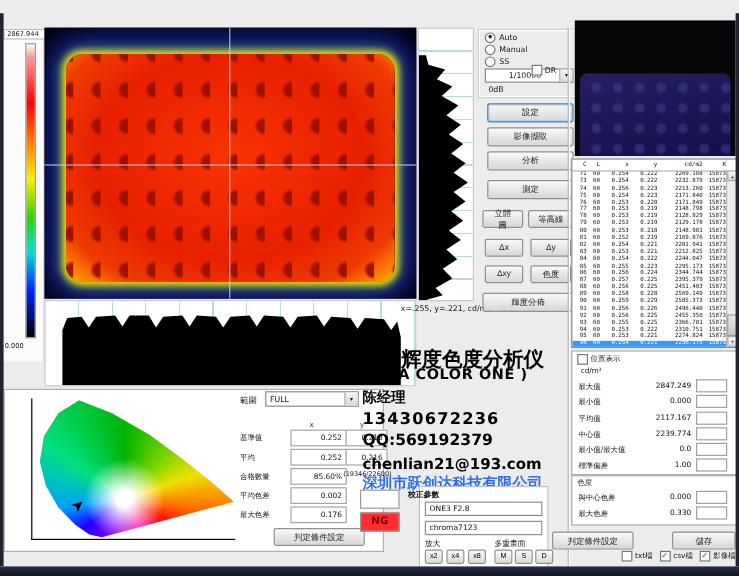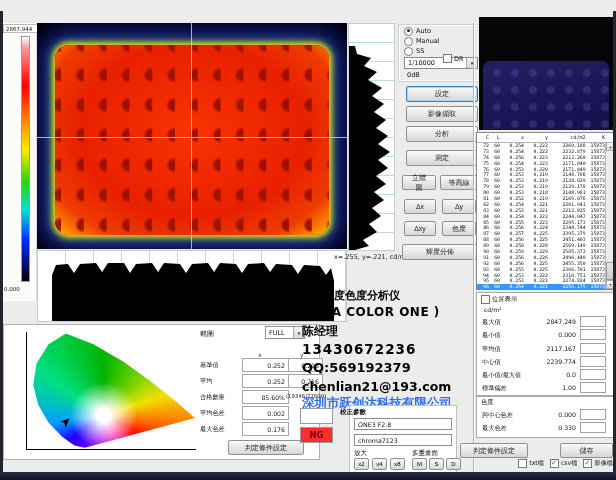--- a/index.html
+++ b/index.html
@@ -56,35 +56,35 @@
        conic-gradient(from 0deg at 44% 72%, #00b400 0deg,#7fd400 45deg,#f0e000 72deg,#ff7800 95deg,
          #ff1400 116deg,#ff00a8 152deg,#7000ff 205deg,#2000ff 235deg,#00a0ff 262deg,#00e080 305deg,#00b400 360deg);
      clip-path:polygon(22% 3%,12% 12%,5% 28%,3% 46%,6% 63%,12% 78%,20% 90%,27% 97%,33% 99%,
                         97% 74%,86% 60%,72% 44%,56% 27%,38% 12%);}
   #cie-cursor{position:absolute;left:52px;top:84px;font-size:13px;color:#000;transform:rotate(-42deg);}
   
   #range-label{left:200px;top:329px;font-size:7px;color:#111;}
   .dd{display:flex;align-items:center;background:#fff;border:1px solid #8a8a8a;font-size:6.5px;color:#111;}
   .dd .arrow{margin-left:auto;width:10px;height:100%;display:flex;align-items:center;justify-content:center;
              background:linear-gradient(#f4f4f4,#d9d9d9);border-left:1px solid #aaa;font-size:5px;}
-  #range-dd{left:221px;top:326px;width:40px;height:13px;margin-left:44px;}
+  #range-dd{left:221px;top:326px;width:78px;height:13px;}
   #range-colx{left:258px;top:351px;font-size:6px;color:#333;}
   #range-coly{left:300px;top:351px;font-size:6px;color:#333;}
   #range-rows{left:200px;top:358px;width:118px;}
   .rrow{position:relative;height:16px;font-size:6.2px;color:#111;}
   .rlab2{position:absolute;left:0;top:3px;}
   .rbox{position:absolute;left:42px;top:0;width:42px;height:12px;background:#fff;border:1px solid #a6a6a6;
         display:flex;align-items:center;justify-content:flex-end;padding-right:3px;font-size:6.2px;}
   .rbox2{position:absolute;left:88px;top:0;width:30px;height:12px;background:#fff;border:1px solid #a6a6a6;
         display:flex;align-items:center;justify-content:flex-end;padding-right:3px;font-size:6.2px;}
   .rplain{position:absolute;left:86px;top:3px;font-size:5.4px;white-space:nowrap;}
   #judge-left{left:228px;top:440px;width:76px;height:15px;}
   
   .cl{position:absolute;left:302px;font-weight:bold;color:#000;white-space:nowrap;}
-  .l0{top:288px;font-size:11px;}
+  .l0{top:288px;font-size:17px;}
   .l1{top:305px;font-size:12px;letter-spacing:.5px;}
   .l2{top:323px;font-size:12px;}
   .l3{top:341px;font-size:13.5px;letter-spacing:1px;}
   .l4{top:360px;font-size:13px;}
   .l5{top:379px;font-size:12.5px;}
   .l6{top:395px;font-size:12.5px;color:#2e6fe8;}
   
   #result-empty{left:300px;top:408px;width:33px;height:16px;background:#fff;border:1px solid #9a9a9a;}
   #ng-box{left:300px;top:427px;width:33px;height:16px;background:#ff2d2d;border:1px solid #9a9a9a;
           display:flex;align-items:center;justify-content:center;font-size:8.5px;font-weight:bold;color:#7a0000;}
@@ -284,21 +284,21 @@
       <div class="radio-row">
         <span class="rd"></span>
         <span>Manual</span>
       </div>
       <div class="radio-row">
         <span class="rd"></span>
         <span>SS</span>
       </div>
     </div>
   <div class="abs dd" id="shutter-dd">
-    <span style="padding-left:3px">1/10000</span>
+    <span style="padding-left:19px">1/10000</span>
     <span class="arrow">▾</span>
   </div>
   <div class="abs" id="gain-label">0dB</div>
   <div class="abs" id="dr-wrap">
     <span class="cb"></span>
     <span>DR</span>
   </div>
   <button class="abs btn primary" id="btn-set">設定</button>
   <button class="abs btn" id="btn-grab">影像擷取</button>
   <button class="abs btn" id="btn-analyze">分析</button>

